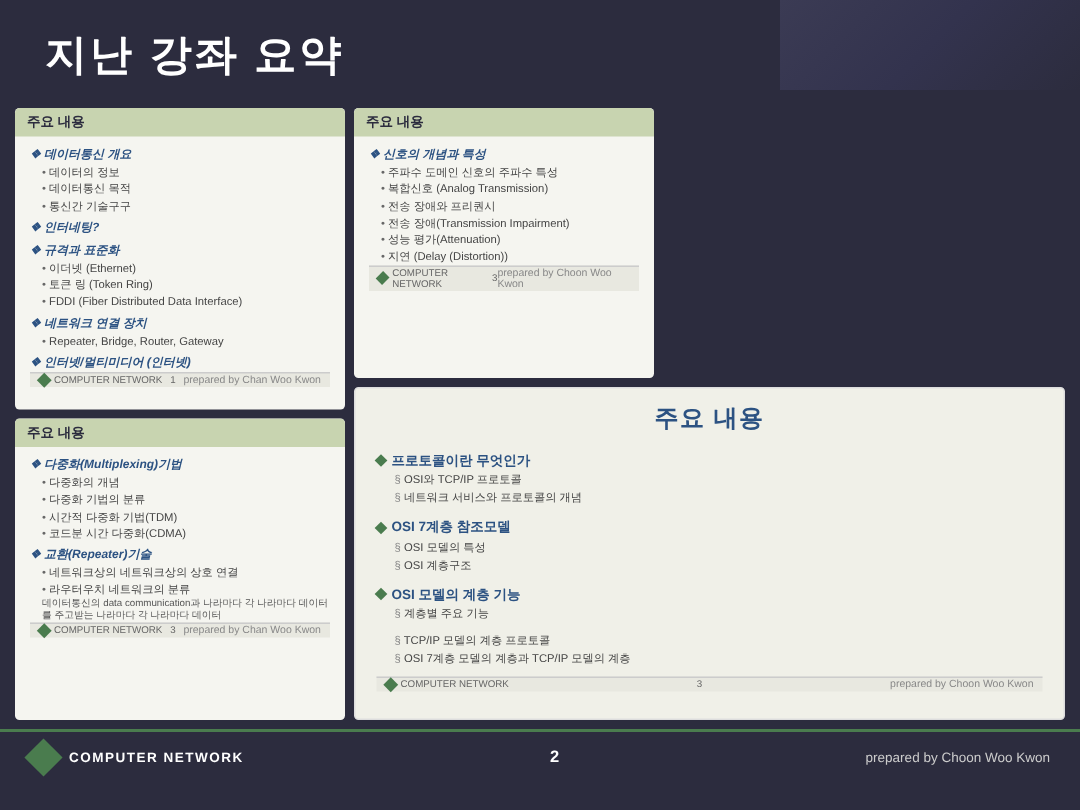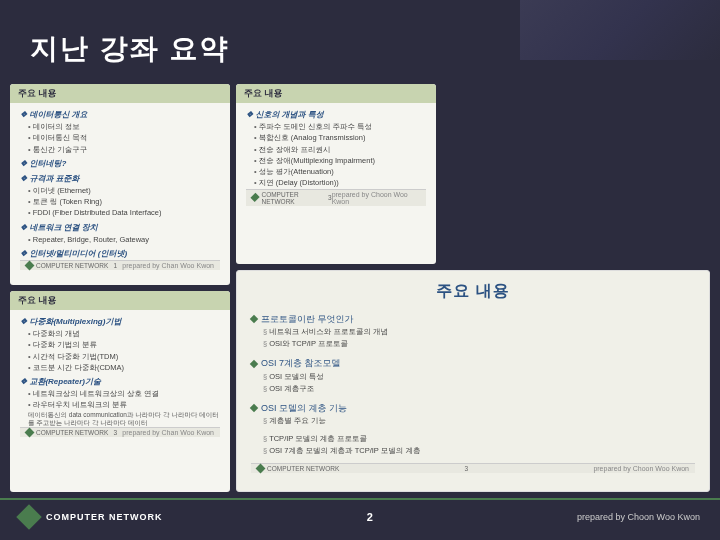--- a/index.html
+++ b/index.html
@@ -15,21 +15,21 @@
     .page-container {
       width: 720px;
       height: 540px;
       background: #2c2c3e;
       position: relative;
     }
 
     
     .header {
       background: #2c2c3e;
-      padding: 30px 30px 10px 30px;
+      padding: 18px 30px 10px 30px;
       position: relative;
     }
     .page-title {
       color: #ffffff;
       font-size: 28px;
       font-weight: bold;
       letter-spacing: 2px;
     }
     .header-decoration {
       position: absolute;
@@ -130,21 +130,21 @@
     .main-card-content {
       font-size: 8px;
       color: #333;
       line-height: 1.6;
     }
     .main-card-content .section {
       margin-bottom: 6px;
     }
     .main-card-content .section-heading {
       color: #2c5282;
-      font-weight: normal;
+      font-weight: bold;
       font-size: 9px;
       display: flex;
       align-items: center;
       gap: 4px;
     }
     .main-card-content .section-heading .diam {
       width: 6px;
       height: 6px;
       background: #4a7c4e;
       transform: rotate(45deg);
@@ -293,21 +293,21 @@
 
       <div class="top-row">
 
         <div class="card" style="width:200px; overflow:hidden; position:relative; flex-shrink:0;">
           <div class="card-header">주요 내용</div>
           <div class="card-content">
             <div class="section-title">❖ 신호의 개념과 특성</div>
             <div class="bullet">주파수 도메인 신호의 주파수 특성</div>
             <div class="bullet">복합신호 (Analog Transmission)</div>
             <div class="bullet">전송 장애와 프리퀀시</div>
-            <div class="bullet">전송 장애(Multiplexing Impairment)</div>
+            <div class="bullet">전송 장애(Transmission Impairment)</div>
             <div class="bullet">성능 평가(Attenuation)</div>
             <div class="bullet">지연 (Delay (Distortion))</div>
           </div>
           <div class="slide-footer">
             <div class="slide-mini-logo">
               <div class="mini-diamond"></div>
               <span>COMPUTER NETWORK</span>
             </div>
             <span>3</span>
             <span class="prepared-by">prepared by Choon Woo Kwon</span>
@@ -318,22 +318,22 @@
       </div>
 
       <div class="main-card" style="flex:1; overflow:hidden; position:relative;">
         <div class="main-card-title">주요 내용</div>
         <div class="main-card-content">
           <div class="section">
             <div class="section-heading">
               <span class="diam"></span>
               프로토콜이란 무엇인가
             </div>
+            <div class="sub-item">OSI와 TCP/IP 프로토콜</div>
             <div class="sub-item">네트워크 서비스와 프로토콜의 개념</div>
-            <div class="sub-item">OSI와 TCP/IP 프로토콜</div>
           </div>
           <div class="section">
             <div class="section-heading">
               <span class="diam"></span>
               OSI 7계층 참조모델
             </div>
             <div class="sub-item">OSI 모델의 특성</div>
             <div class="sub-item">OSI 계층구조</div>
           </div>
           <div class="section">

